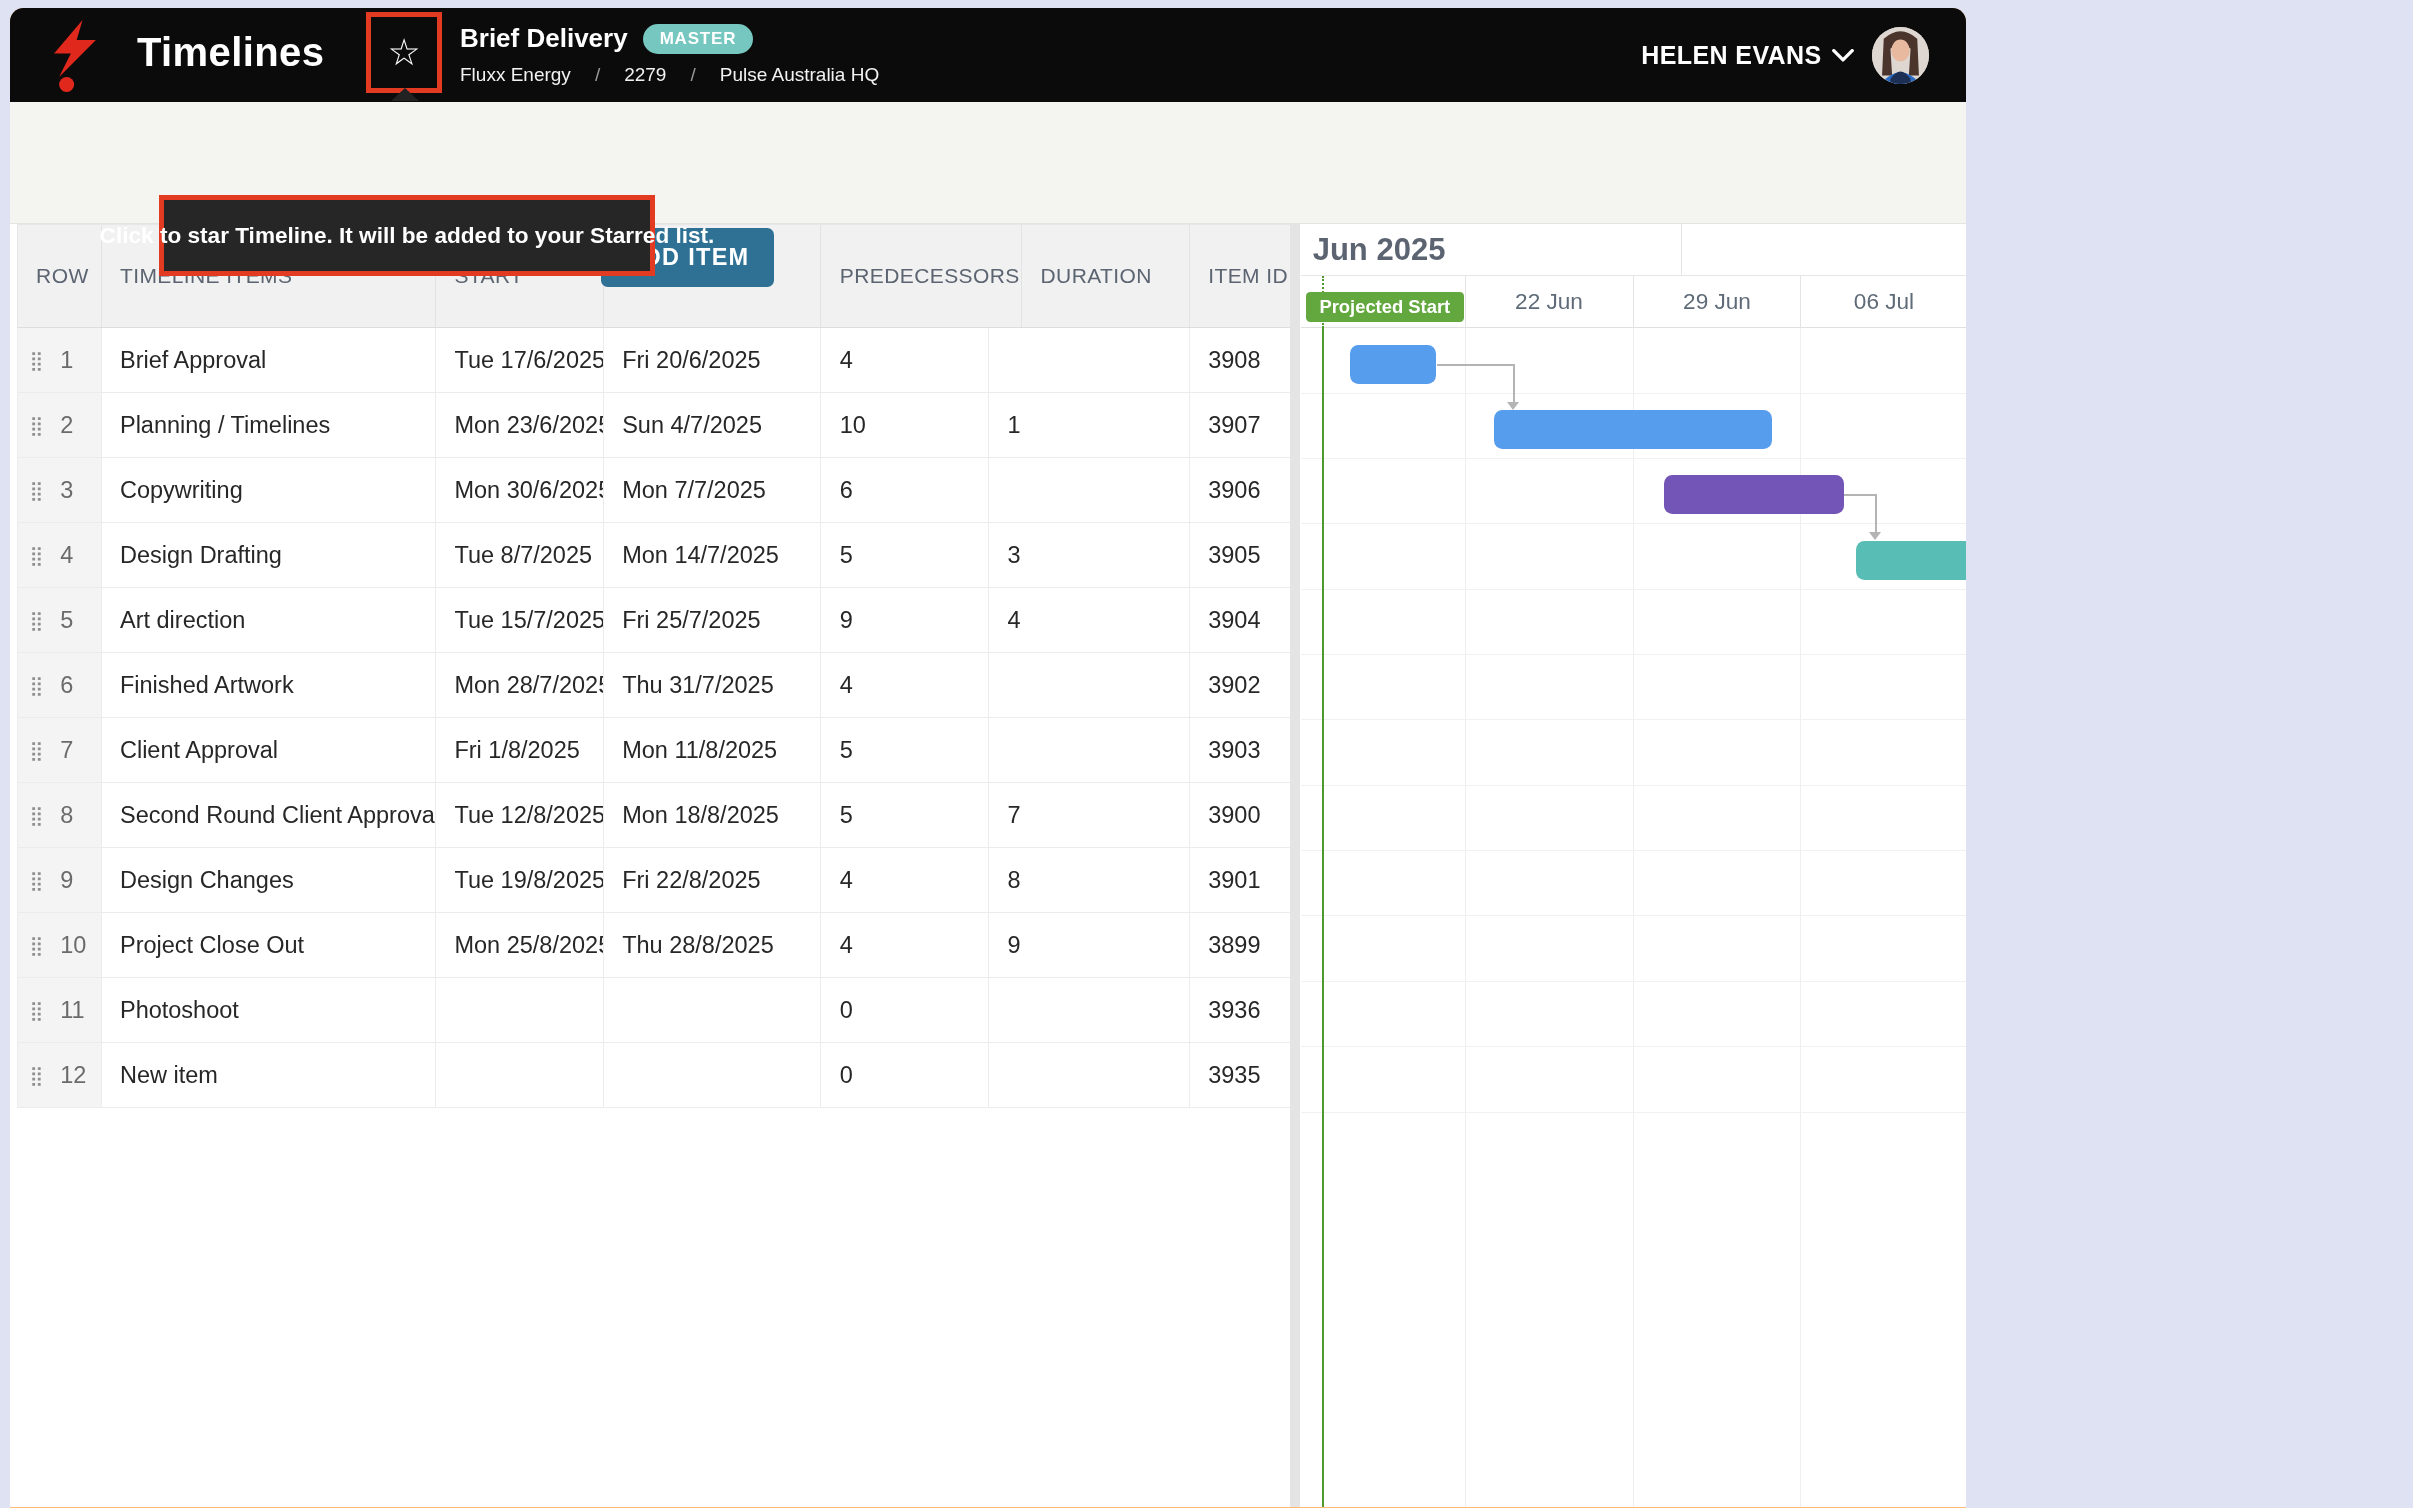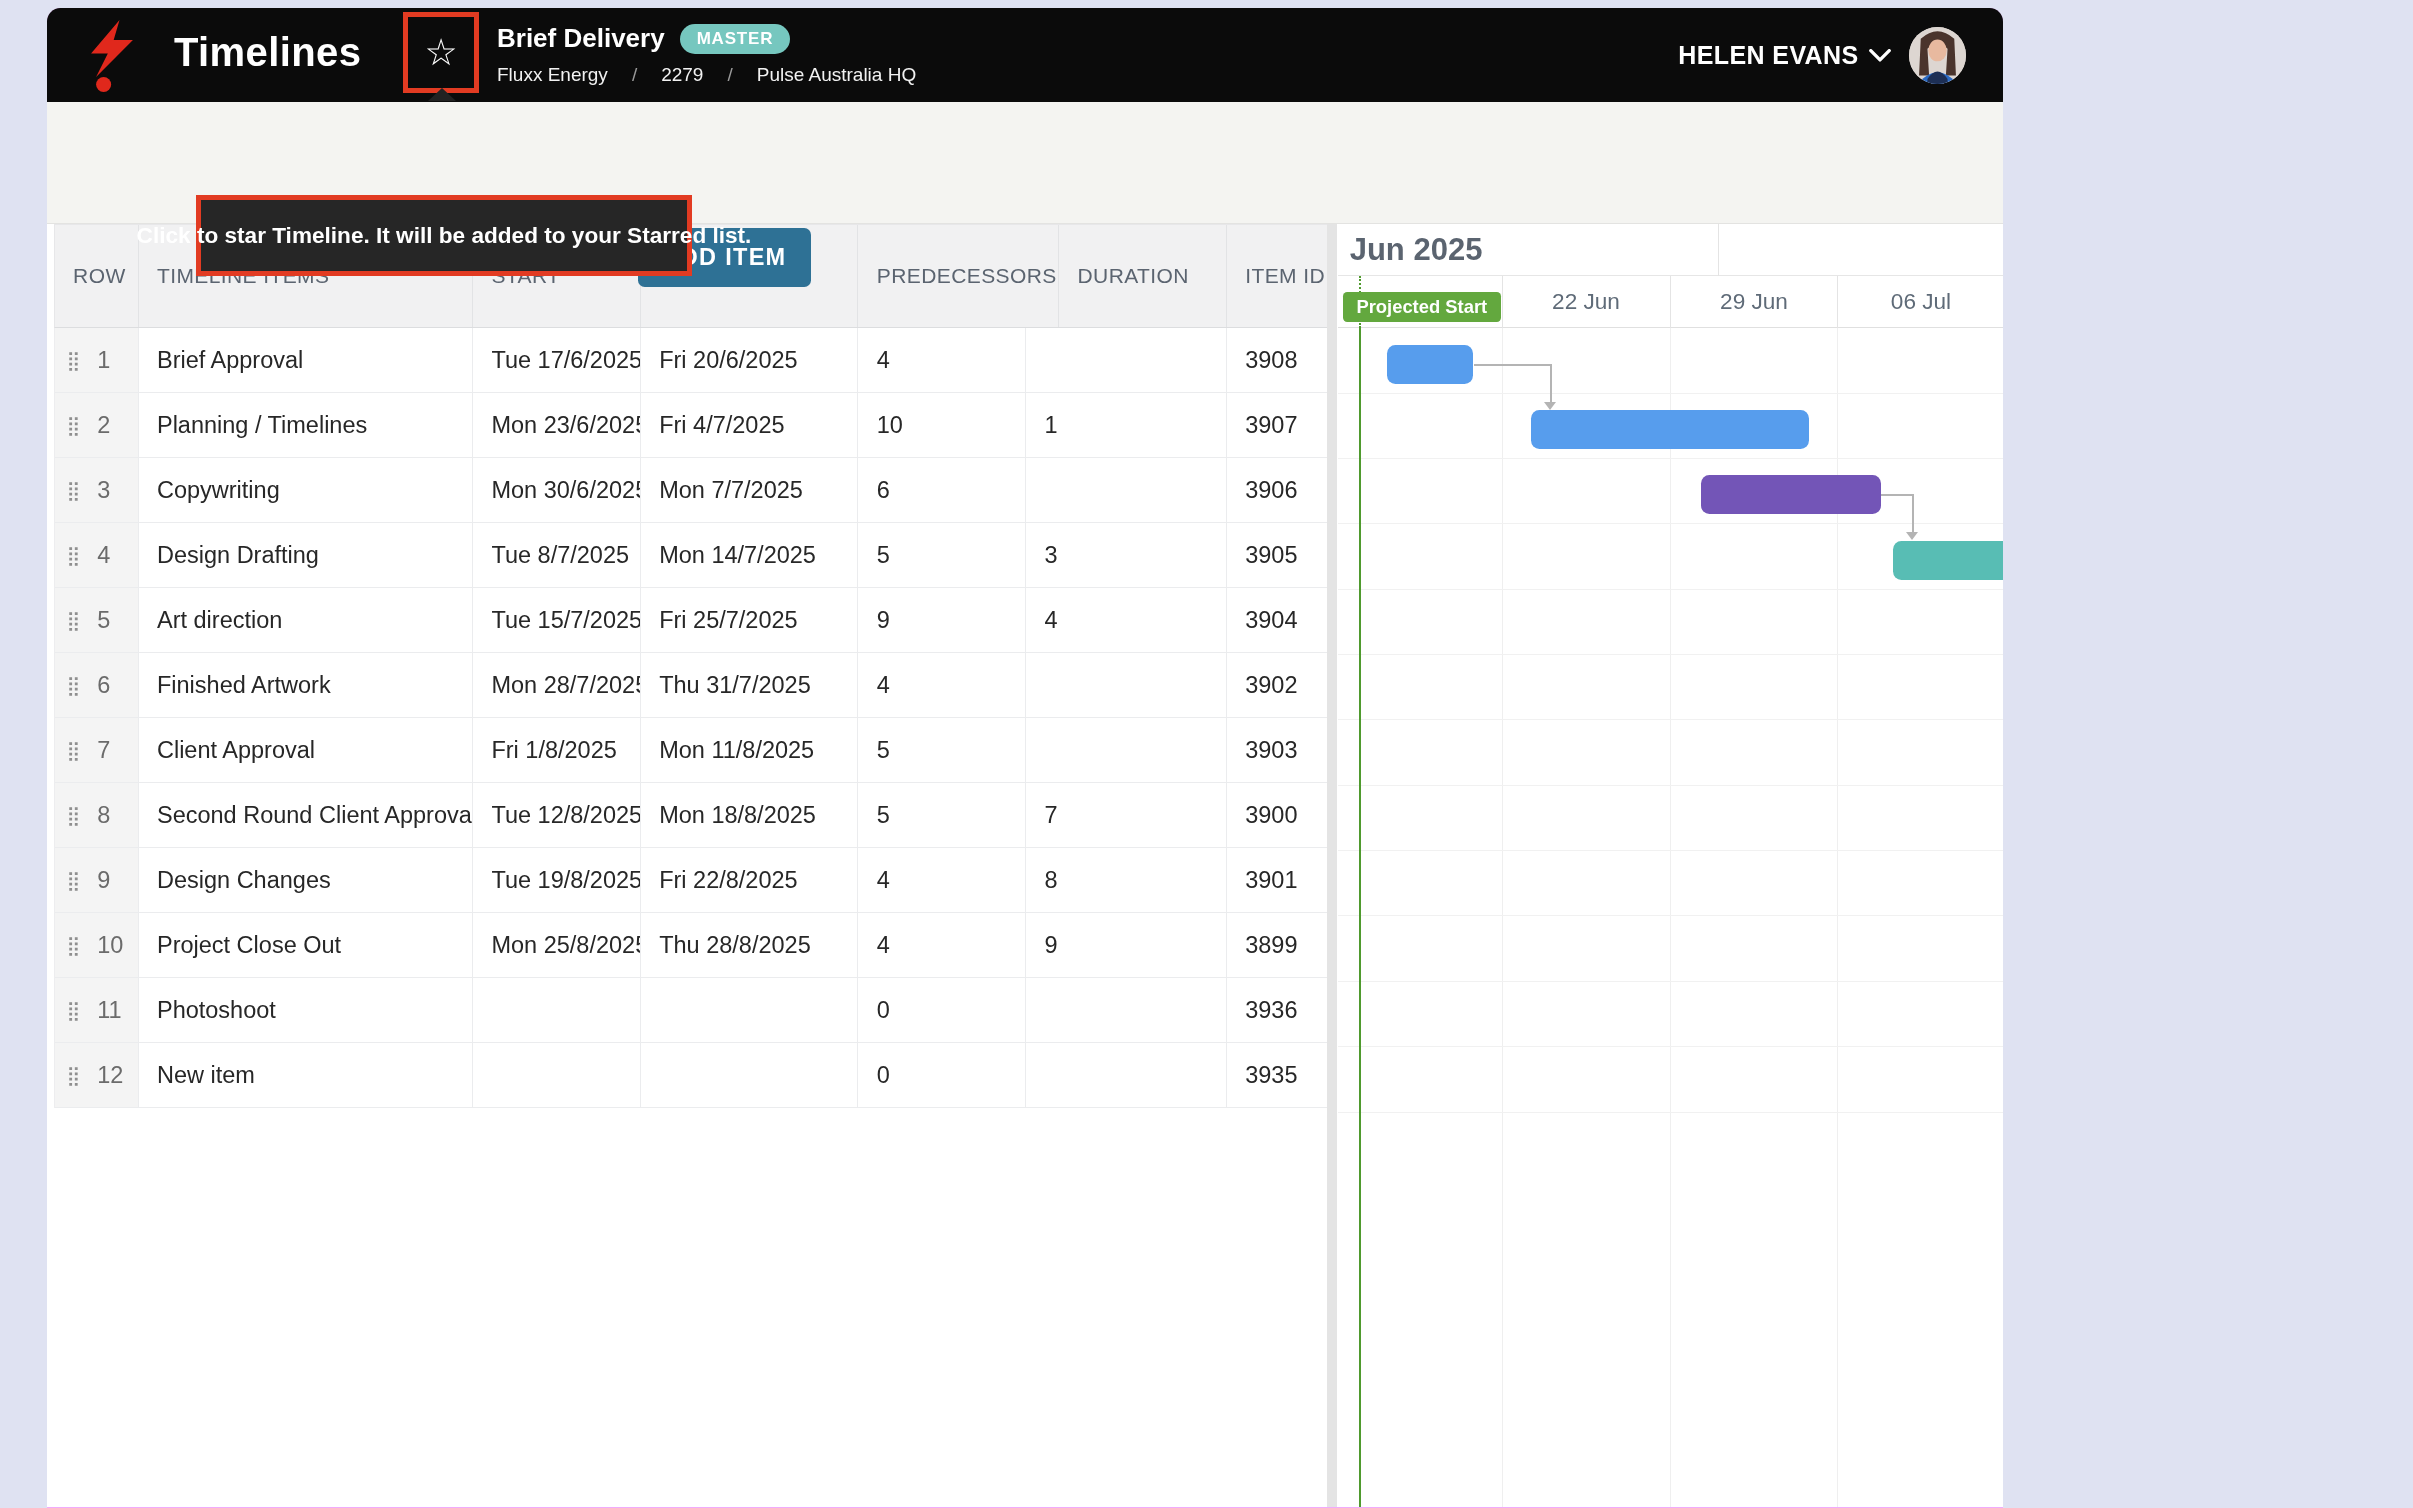--- a/index.html
+++ b/index.html
@@ -1,19 +1,19 @@
 <!DOCTYPE html>
 <html style="font-size:13.4px"><head>
 <meta charset="utf-8">
 <style>
   * { margin:0; padding:0; box-sizing:border-box; }
   html,body { width:2413px; height:1508px; background:#dfe2f2; font-family:"Liberation Sans", sans-serif; overflow:hidden; }
   .abs { position:absolute; }
 
-  .app { position:absolute; left:10px; top:8.4px; width:1956px; height:1500px; background:#f0abfc; border-radius:13.4px 13.4px 0 0; overflow:hidden;margin-left:37px; }
+  .app { position:absolute; left:10px; top:8.4px; width:1956px; height:1500px; background:#fdba74; border-radius:13.4px 13.4px 0 0; overflow:hidden; }
 
   
   .header { position:relative; height:94px; background:#0b0b0b; }
   .logo { left:39px; top:11.7px; width:52px; height:72px; }
   .app-title { left:127px; top:22px; color:#ffffff; font-size:40px; font-weight:bold; letter-spacing:0.4px; }
   .star-box { left:356px; top:3.4px; width:76px; height:81px; border:5px solid #e23b22; }
   .star-glyph { width:100%; height:100%; display:flex; align-items:center; justify-content:center; color:#ffffff; font-size:37px; }
   .tip-arrow { left:381px; top:80px; width:0; height:0; border-left:14.2px solid transparent; border-right:14.2px solid transparent; border-bottom:13.4px solid #222222; z-index:30; }
   .tl-meta { left:450px; top:15px; }
   .tl-name-row { display:flex; align-items:center; gap:15px; }
@@ -265,21 +265,21 @@
             <div class="tc c5"></div>
             <div class="tc c6">3908</div>
           </div>
           <div class="trow">
             <div class="tc c0">
               <span class="handle">⣿</span>
               <span class="rownum">2</span>
             </div>
             <div class="tc c1">Planning / Timelines</div>
             <div class="tc c2">Mon 23/6/2025</div>
-            <div class="tc c3">Fri 4/7/2025</div>
+            <div class="tc c3">Sun 4/7/2025</div>
             <div class="tc c4">10</div>
             <div class="tc c5">1</div>
             <div class="tc c6">3907</div>
           </div>
           <div class="trow">
             <div class="tc c0">
               <span class="handle">⣿</span>
               <span class="rownum">3</span>
             </div>
             <div class="tc c1">Copywriting</div>

